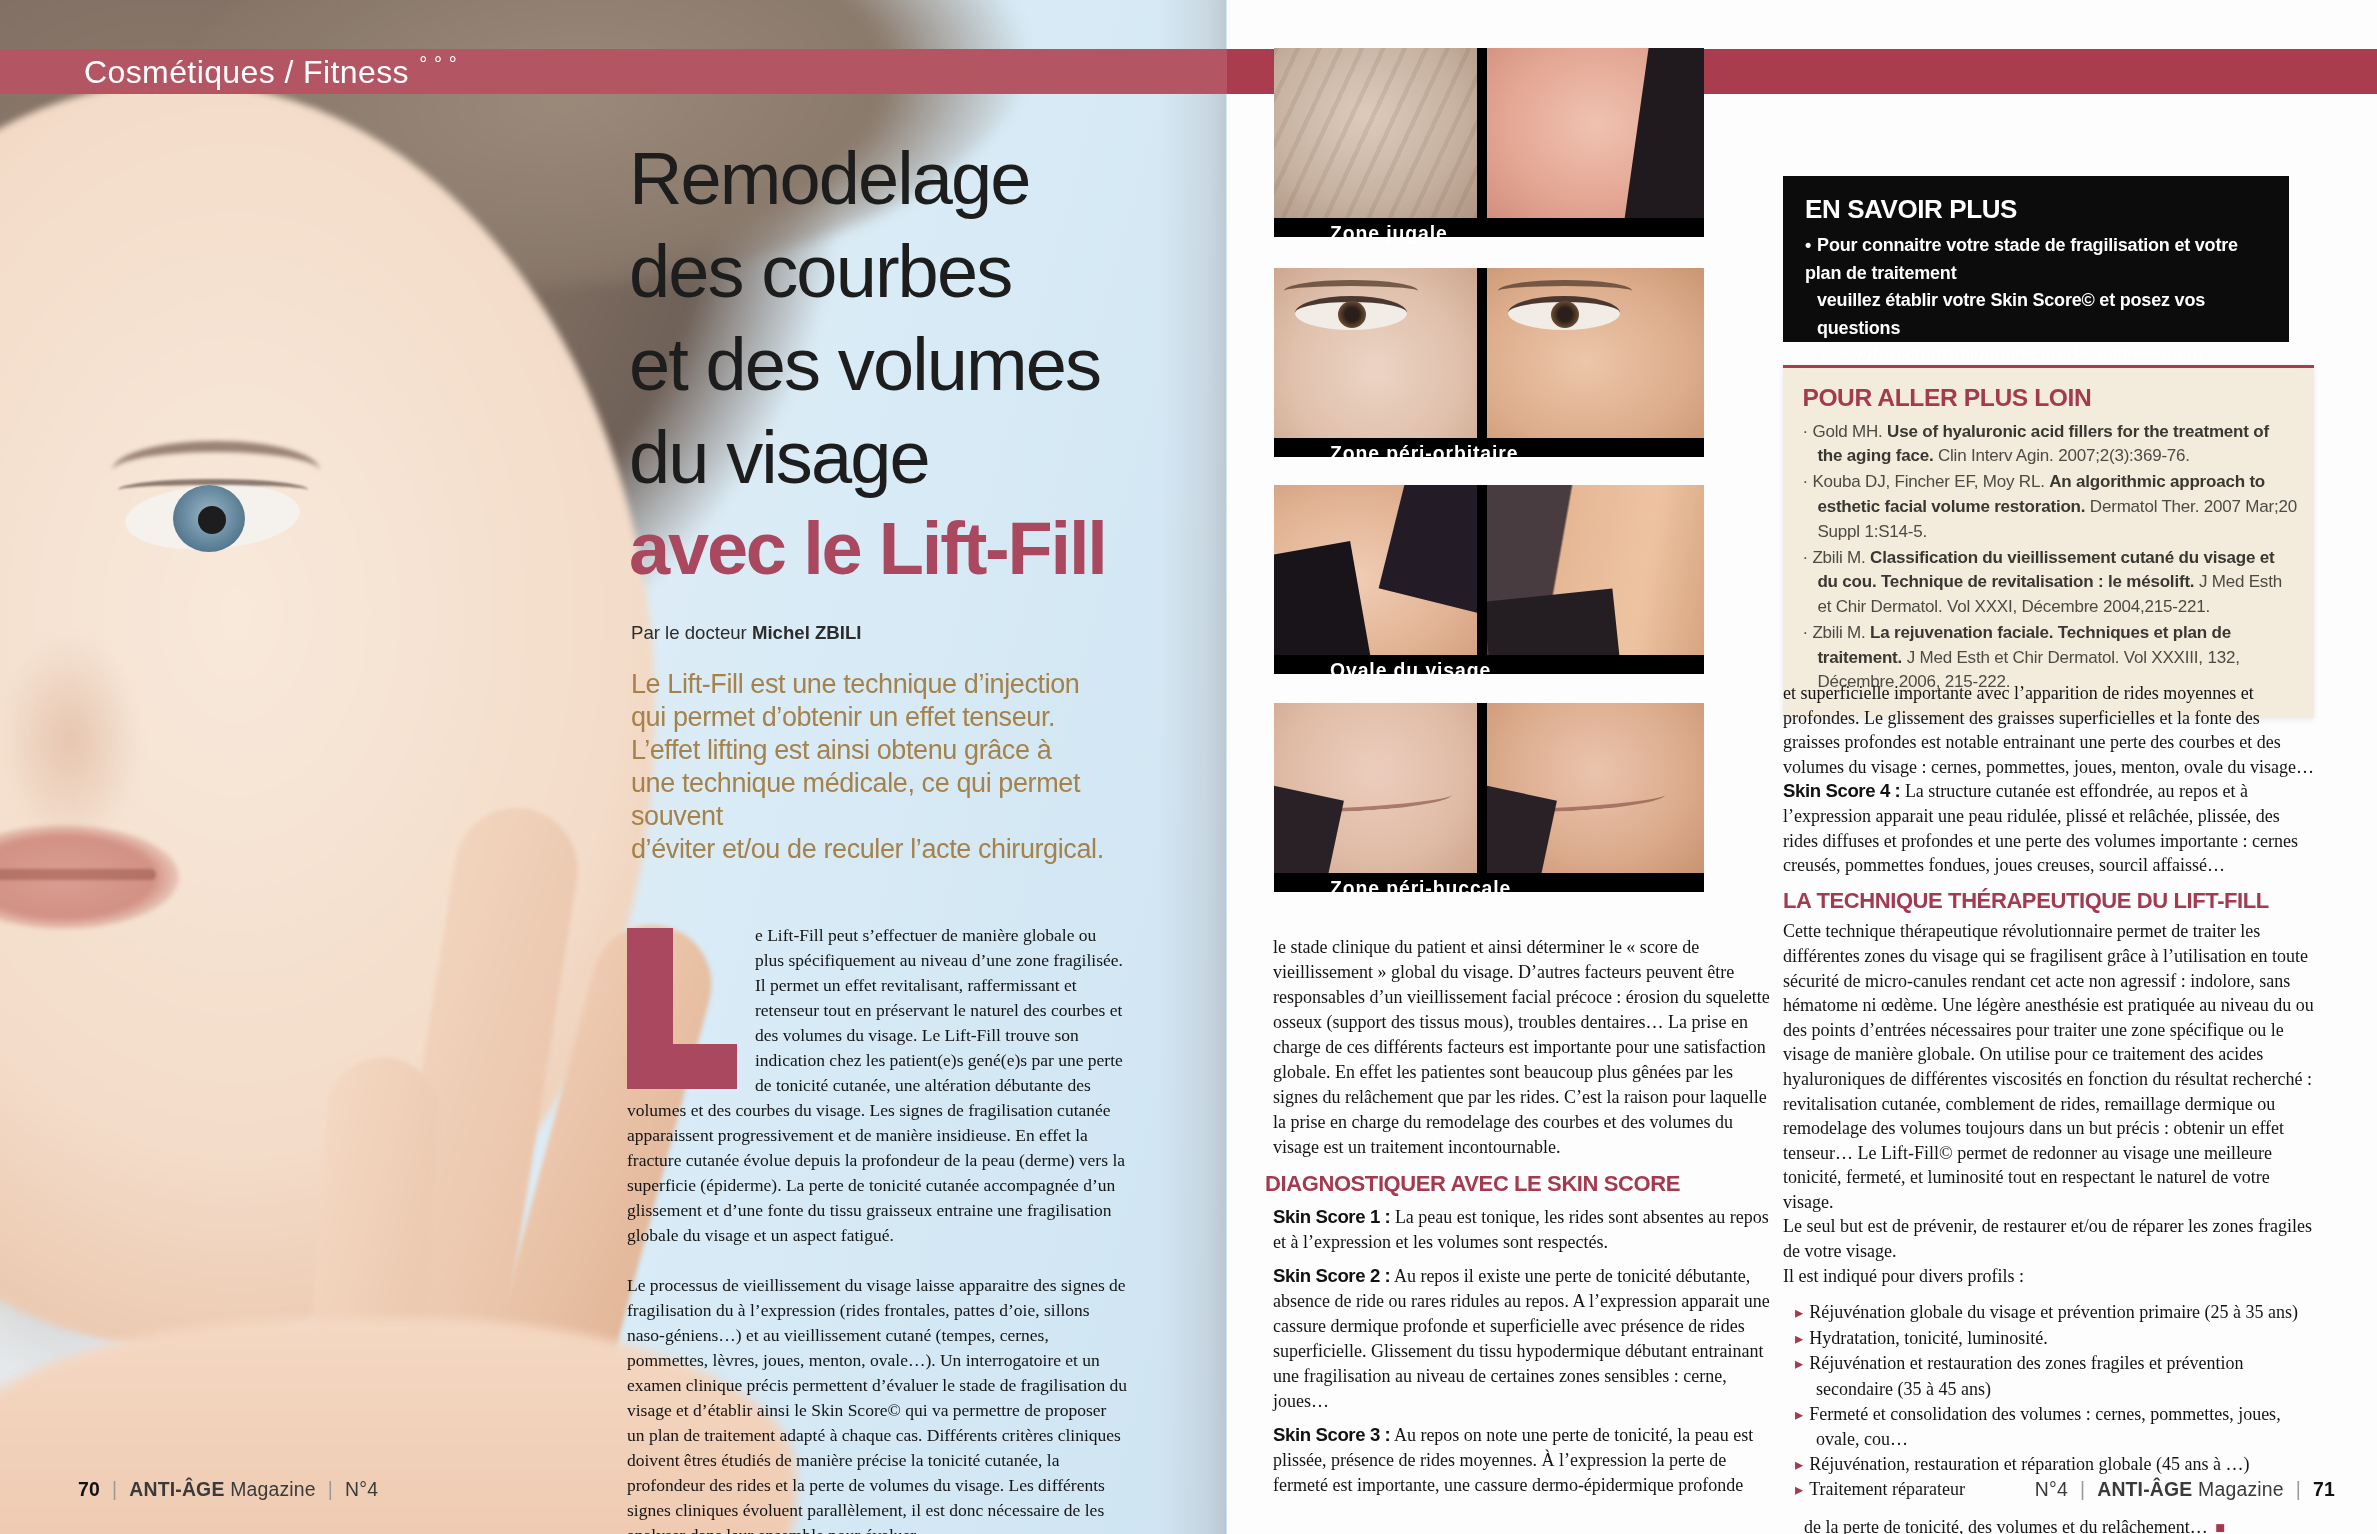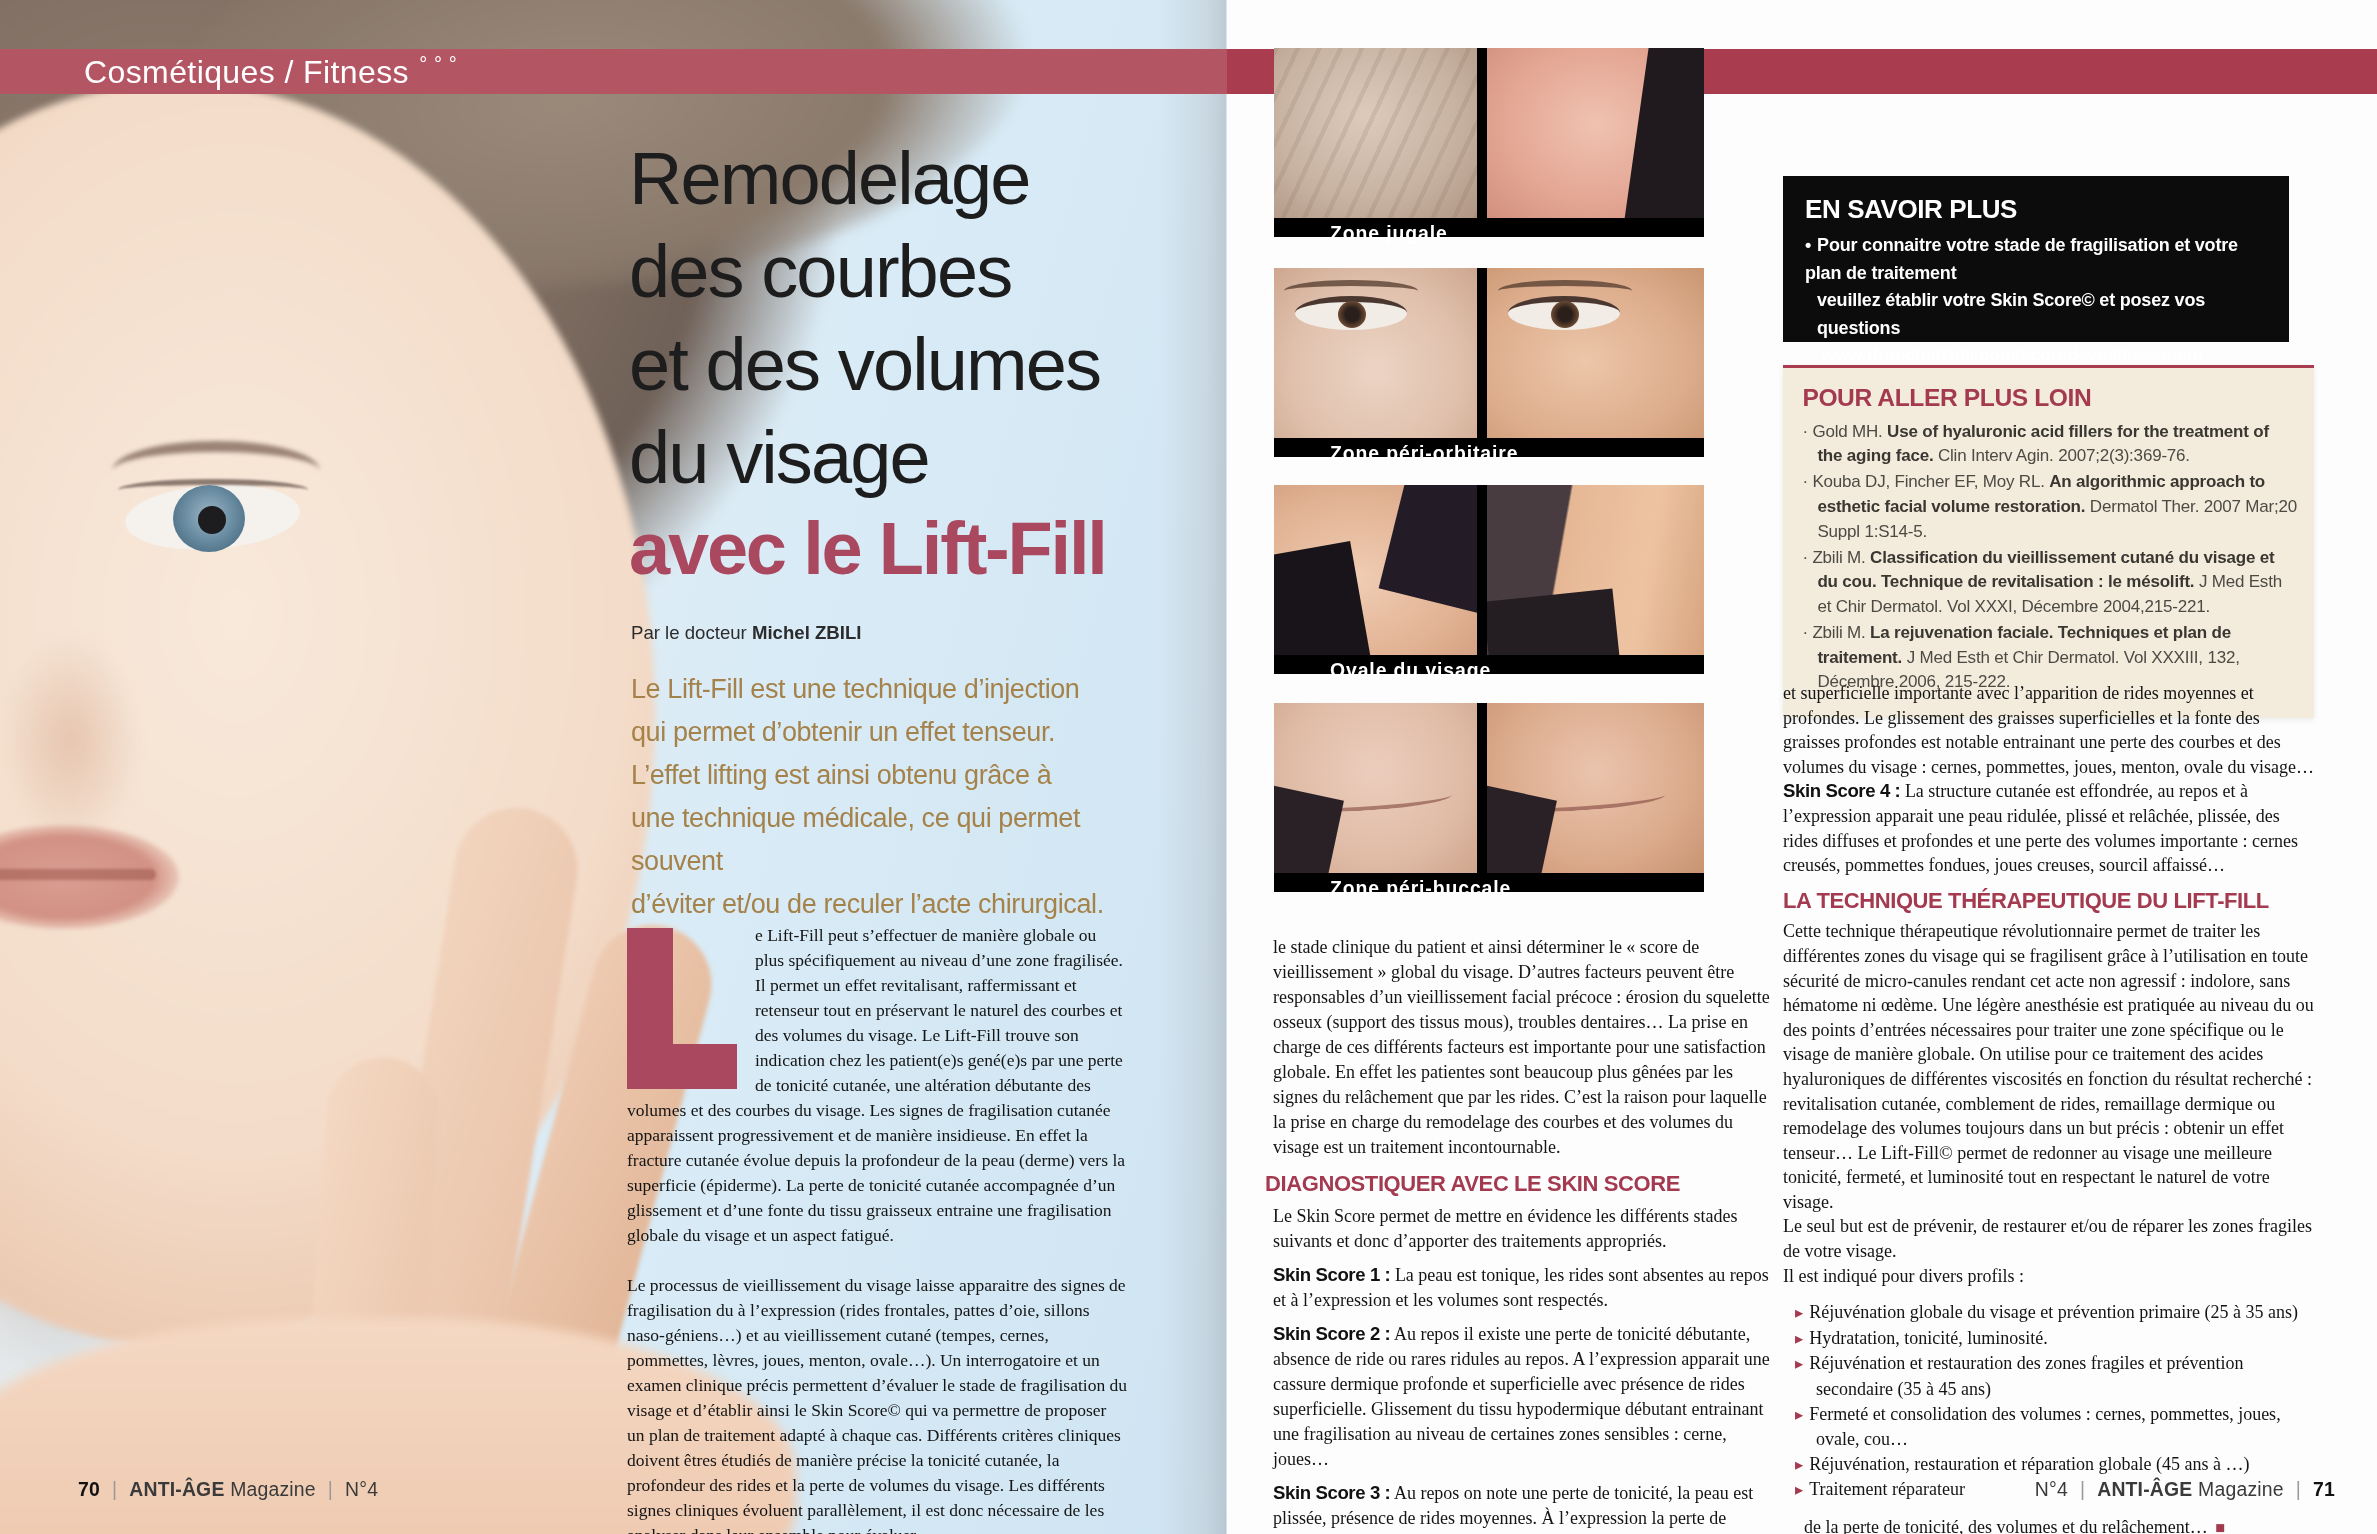--- a/index.html
+++ b/index.html
@@ -55,21 +55,21 @@
   .band{position:absolute; left:0; top:49px; width:2377px; height:45px; background:var(--accent); z-index:2;}
   .band::before{content:""; position:absolute; left:0; top:0; width:1227px; height:45px; background:rgba(255,255,255,.13);}
   .band-label{position:absolute; left:84px; top:3.7px; color:#fff; font-size:32px; letter-spacing:0.4px;}
   .band-dots{font-size:20px; letter-spacing:6.7px; vertical-align:12px; margin-left:10.4px;}
 
   
   .title-block{position:absolute; left:629px; top:132px; width:581px; z-index:3;}
   .title-black{font-size:74px; line-height:93px; color:#1d1d1d; letter-spacing:-1.9px; white-space:pre-line;}
   .title-red{font-size:74px; line-height:83px; color:var(--title_red); font-weight:bold; letter-spacing:-2.2px; margin-top:3px;}
   .byline{position:absolute; left:631px; top:622px; font-size:18.6px; color:#2c2c2c; z-index:3;}
-  .intro{position:absolute; left:631px; top:668px; width:528px; font-size:27px; line-height:43px;
+  .intro{position:absolute; left:631px; top:668px; width:528px; font-size:27px; line-height:33px;
     color:var(--gold); white-space:pre-line; z-index:3; letter-spacing:-0.4px;}
 
   .serif{font-family:"Liberation Serif", serif; color:#141414;}
   .article{position:absolute; left:627px; top:923px; width:500px; z-index:3; font-size:17.5px; line-height:25px;}
   .article p{margin:0;}
   .article .p2{margin-top:25px;}
   .dropcap{float:left; width:110px; height:161px; margin:4.5px 18px 1.5px 0; position:relative;}
   .dropcap .stem{position:absolute; left:0; top:0; width:46px; height:161px; background:var(--title_red);}
   .dropcap .foot{position:absolute; left:0; bottom:0; width:110px; height:45px; background:var(--title_red);}
   .sr{position:absolute; width:0.7px; height:0.7px; overflow:hidden; clip:rect(0 0 0 0); white-space:nowrap;}
@@ -252,21 +252,20 @@
         <div class="lipline-s"></div>
         <div class="corner-dark-l"></div>
       </div>
     </div>
     <div class="caption">Zone péri-buccale</div>
   </div>
 
   <div class="mid-col serif">
     <p>le stade clinique du patient et ainsi déterminer le « score de vieillissement » global du visage. D’autres facteurs peuvent être responsables d’un vieillissement facial précoce : érosion du squelette osseux (support des tissus mous), troubles dentaires… La prise en charge de ces différents facteurs est importante pour une satisfaction globale. En effet les patientes sont beaucoup plus gênées par les signes du relâchement que par les rides. C’est la raison pour laquelle la prise en charge du remodelage des courbes et des volumes du visage est un traitement incontournable.</p>
     <div class="col-heading">DIAGNOSTIQUER AVEC LE SKIN SCORE</div>
-    <p>Le Skin Score permet de mettre en évidence les différents stades suivants et donc d’apporter des traitements appropriés.</p>
     <p><b class="score-label">Skin Score 1 :</b><span> La peau est tonique, les rides sont absentes au repos et à l’expression et les volumes sont respectés.</span></p>
     <p><b class="score-label">Skin Score 2 :</b><span> Au repos il existe une perte de tonicité débutante, absence de ride ou rares ridules au repos. A l’expression apparait une cassure dermique profonde et superficielle avec présence de rides superficielle. Glissement du tissu hypodermique débutant entrainant une fragilisation au niveau de certaines zones sensibles : cerne, joues…</span></p>
     <p><b class="score-label">Skin Score 3 :</b><span> Au repos on note une perte de tonicité, la peau est plissée, présence de rides moyennes. À l’expression la perte de fermeté est importante, une cassure dermo-épidermique profonde</span></p>
   </div>
 
   <div class="savoir-box">
     <div class="savoir-title">EN SAVOIR PLUS</div>
     <div class="savoir-line"><span class="b">•</span><span>Pour connaitre votre stade de fragilisation et votre plan de traitement</span></div>
     <div class="savoir-line sv-indent1"><span>veuillez établir votre Skin Score© et posez vos questions</span></div>
     <div class="savoir-line sv-indent2"><span>www.drmichelzbili.com/scoredevieillissement</span></div>

